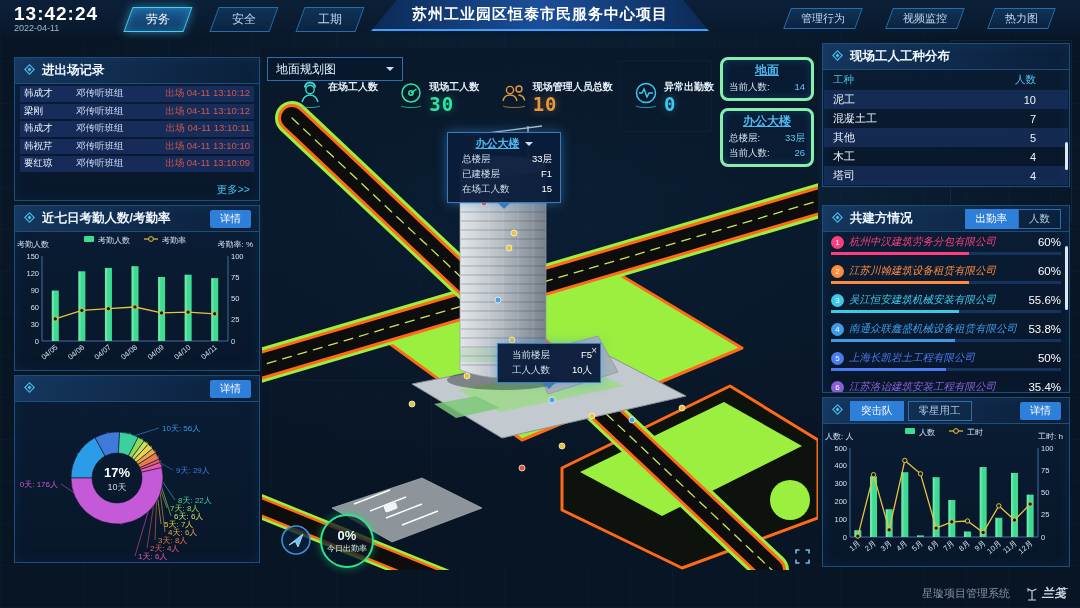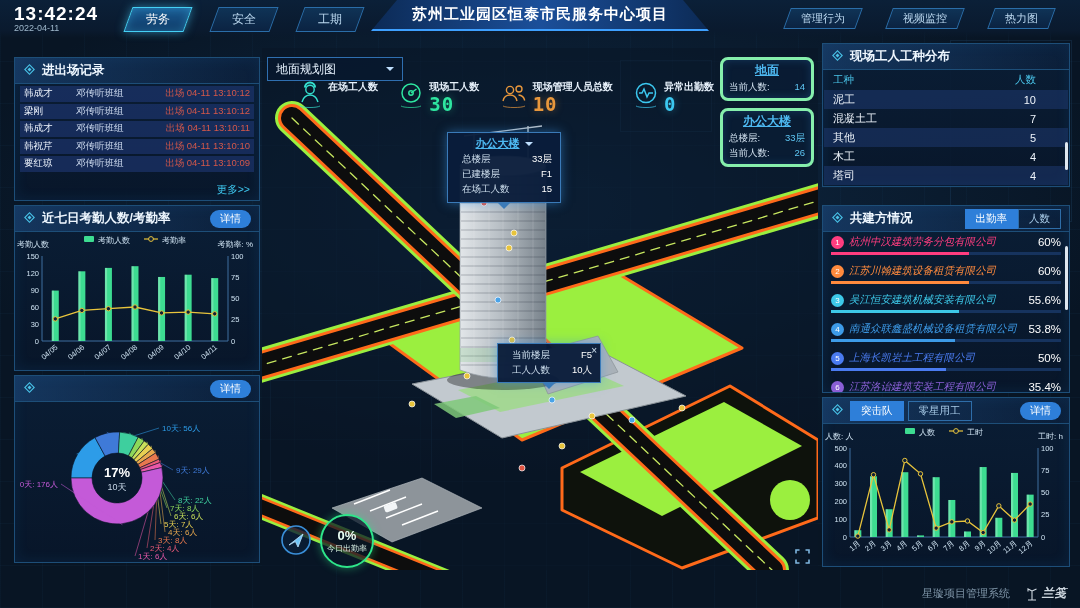--- a/index.html
+++ b/index.html
@@ -37,21 +37,21 @@
     border-bottom:2px solid #3ea0ff;box-shadow:0 2px 10px rgba(60,150,255,.45);}
   
   .panel{position:absolute;z-index:4;
     background:linear-gradient(180deg,rgba(10,30,54,.93),rgba(8,22,42,.9));
     border:1px solid #1d4e78;box-shadow:inset 0 0 14px rgba(30,120,200,.14);overflow:hidden;}
   .panel-header{height:25px;display:flex;align-items:center;gap:6px;padding:0 8px;
     background:linear-gradient(90deg,rgba(30,75,128,.55),rgba(16,40,80,.2));
     border-bottom:1px solid #1d4e78;}
   .panel-title{color:#eef7ff;font-weight:bold;font-size:12.5px;white-space:nowrap;}
   .spacer{flex:1;}
-  .detail-btn{background:#2e7fd9;color:#fff;font-size:10.5px;padding:2px 10px;border-radius:9px;cursor:pointer;}
+  .detail-btn{background:#2e7fd9;color:#fff;font-size:10.5px;padding:2px 10px;border-radius:2px;cursor:pointer;}
   .seg-tab{font-size:10.5px;padding:2px 10px;border:1px solid #2e6da8;color:#a8cbe8;cursor:pointer;}
   .seg-tab.active{background:#2e7fd9;color:#fff;border-color:#2e7fd9;}
   .p-entry{left:14px;top:57px;width:244px;height:142px;}
   .p-att{left:14px;top:205px;width:244px;height:164px;}
   .p-dist{left:14px;top:375px;width:244px;height:186px;}
   .p-types{left:822px;top:43px;width:246px;height:142px;}
   .p-partners{left:822px;top:205px;width:246px;height:186px;}
   .p-team{left:822px;top:397px;width:246px;height:168px;}
   .scroll-thumb{position:absolute;right:1px;width:3px;background:#dfe8f0;border-radius:2px;z-index:6;cursor:pointer;}
   

